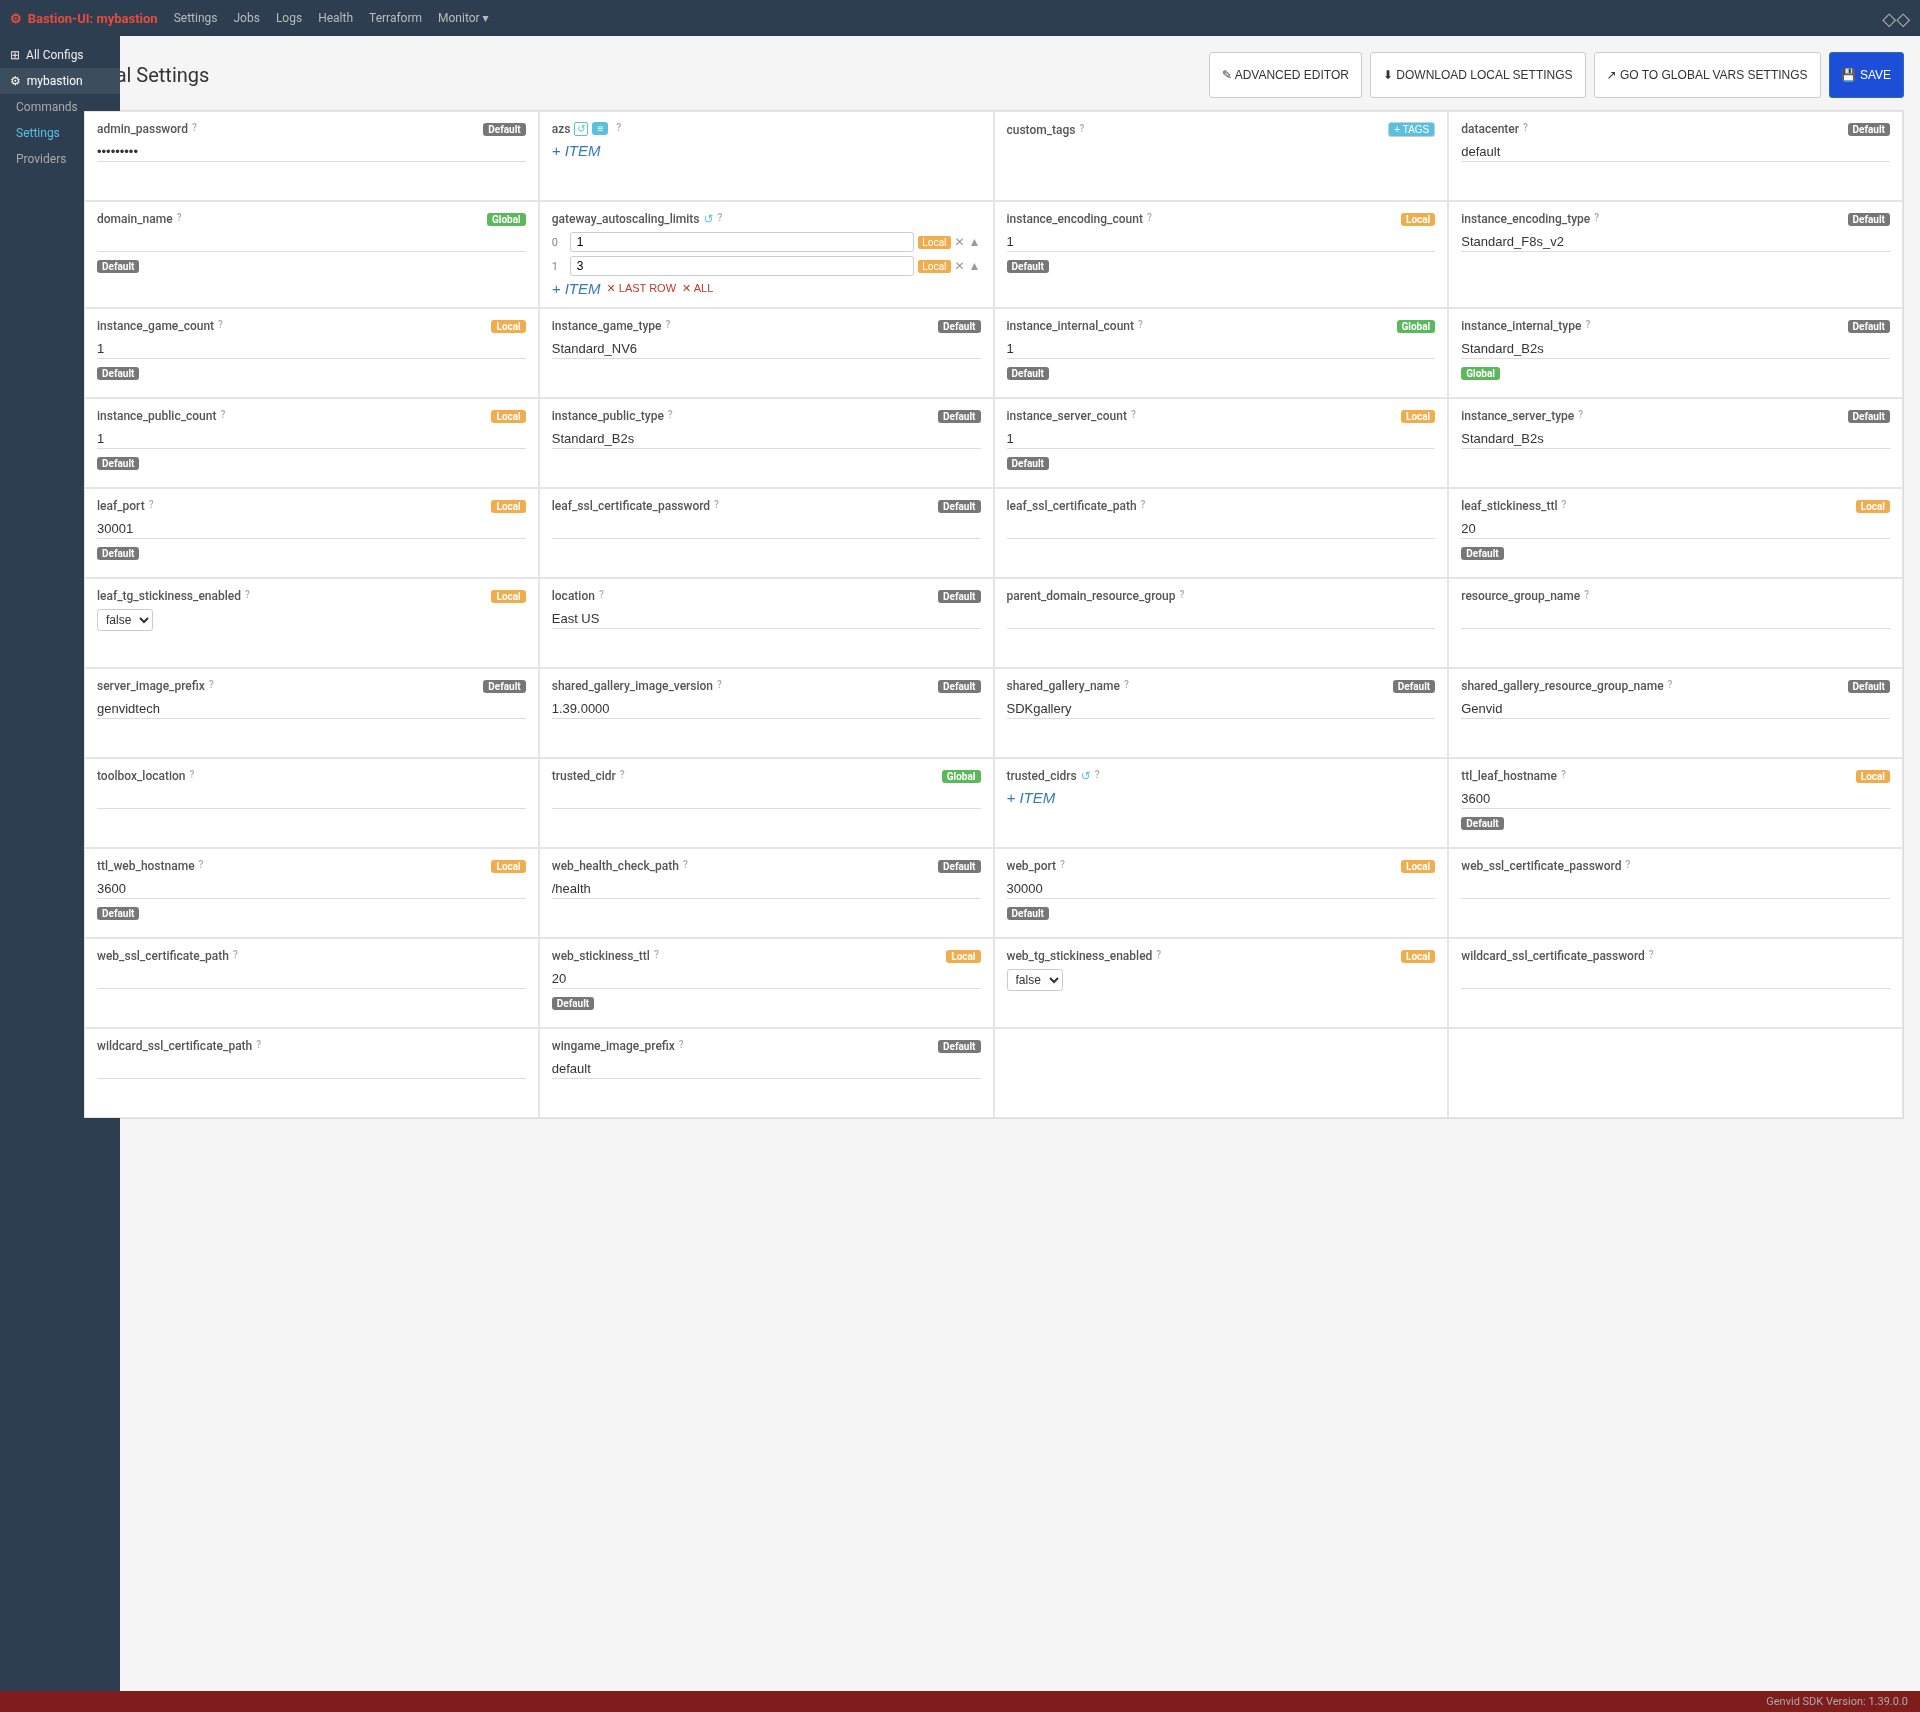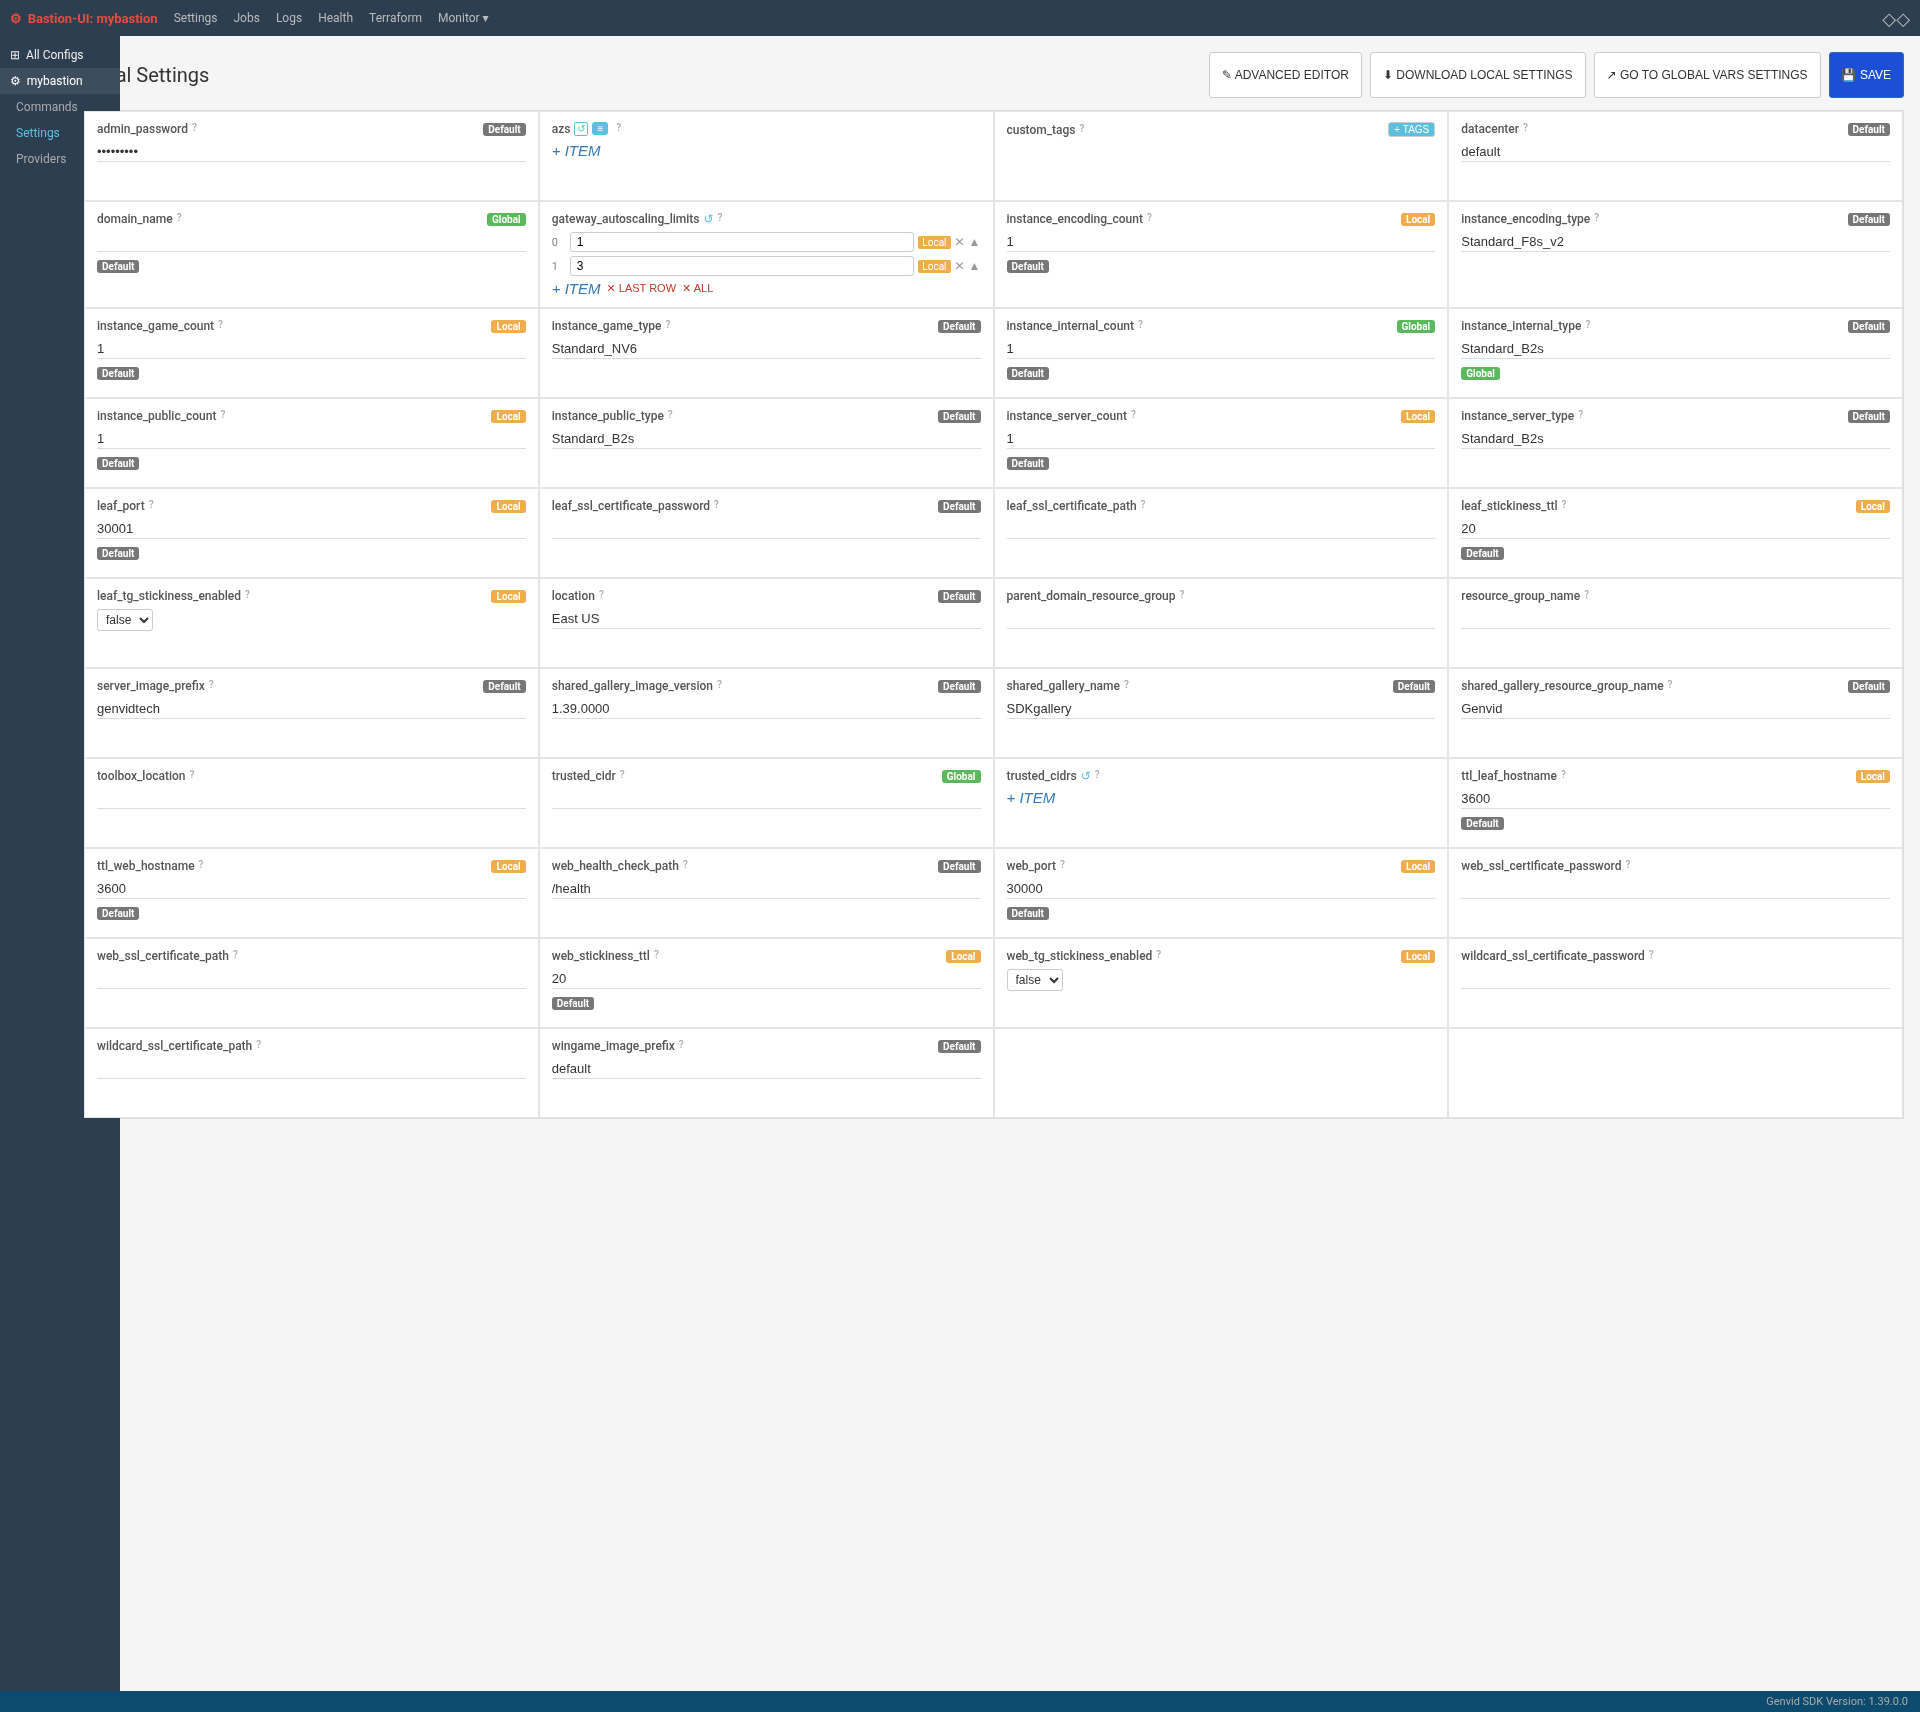--- a/index.html
+++ b/index.html
@@ -101,21 +101,21 @@
 
     .gateway-actions { display: flex; gap: 6px; margin-top: 4px; font-size: 11px; }
     .gateway-action-btn { color: #c0392b; cursor: pointer; font-size: 11px; border: none; background: none; }
 
     select.setting-select {
       border: 1px solid #ccc; border-radius: 3px; font-size: 12px; padding: 2px 4px;
       background: #fff; color: #333; outline: none;
     }
 
     .bottom-bar {
-      background: #0c4a6e; color: #aaa; text-align: right; font-size: 11px;
+      background: #7f1d1d; color: #aaa; text-align: right; font-size: 11px;
       padding: 4px 12px; position: fixed; bottom: 0; left: 0; right: 0;
     }
 
     .icon-box { display: inline-block; width: 14px; height: 14px; border: 1px solid #5bc0de; border-radius: 2px; text-align: center; line-height: 12px; font-size: 10px; color: #5bc0de; cursor: pointer; }
     .icon-sync { color: #5bc0de; cursor: pointer; font-size: 12px; }
   </style>
 </head>
 <body>
 
 <nav class="topnav">

